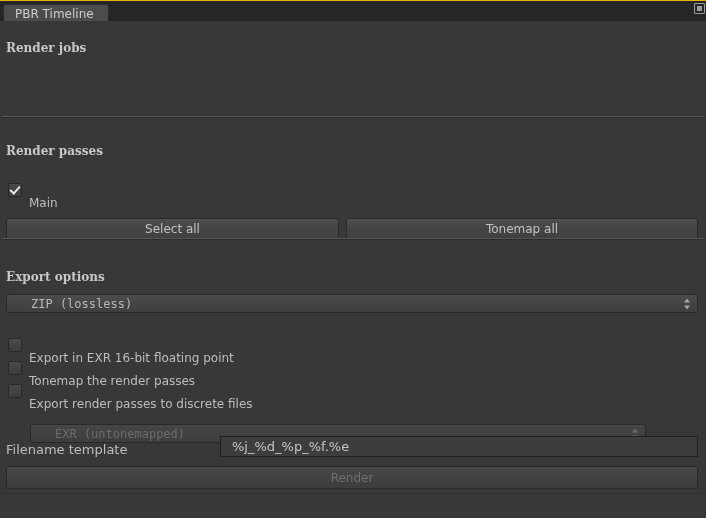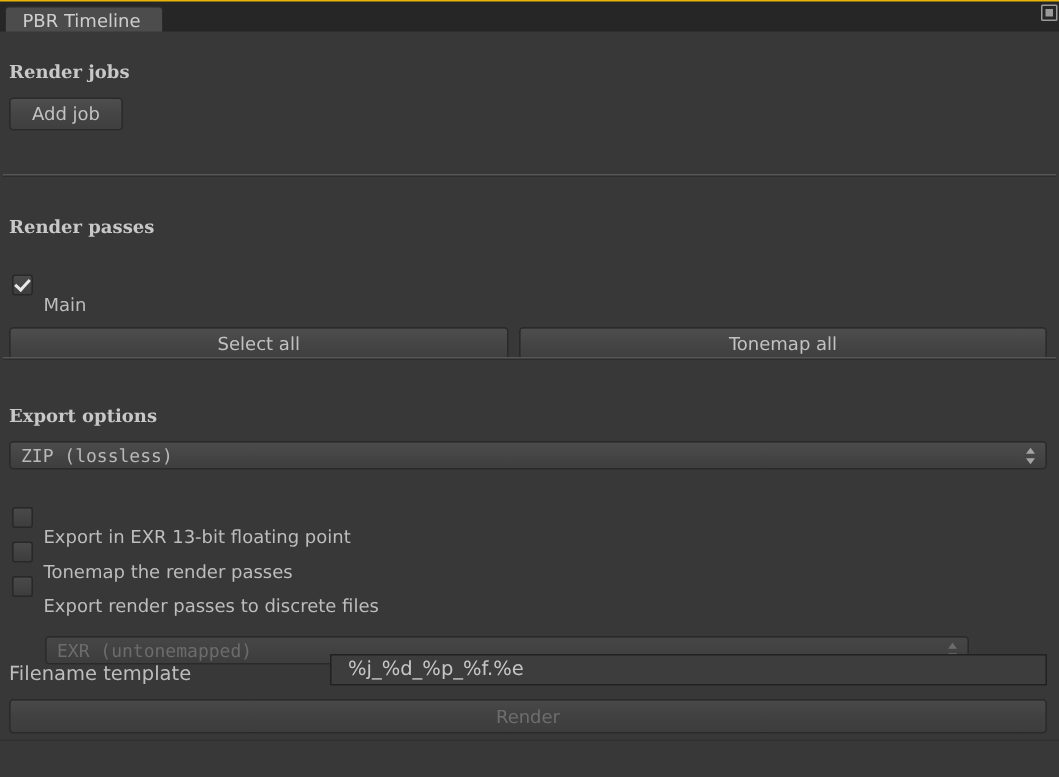--- a/index.html
+++ b/index.html
@@ -157,21 +157,21 @@
   .popup {
     background: linear-gradient(to bottom, #4c4c4c 0%, #444444 55%, #3e3e3e 100%);
     border: 1px solid #2a2a2a;
     border-radius: 3px;
     color: #b9b9b9;
     font-size: 12px;
     box-sizing: border-box;
     display: flex;
     align-items: center;
     position: relative;
-    padding-left: 7px;
+    padding-left: 24px;
     font-family: "DejaVu Sans Mono", "Liberation Mono", monospace;
     user-select: none;
   }
   .popup.disabled { color: #6c6c6c;
     background: linear-gradient(to bottom, #464646 0%, #414141 55%, #3d3d3d 100%); }
   .popup .arrows {
     position: absolute;
     right: 7px; top: 50%;
     transform: translateY(-50%);
     width: 7px; height: 11px;
@@ -253,23 +253,20 @@
           <span></span>
           <span></span>
       </div>
     </div>
   </div>
 
   <div class="content">
 
     <div class="abs section-title" style="left:6px; top:20px;">Render jobs</div>
 
-    <div class="abs btn" style="left:6px; top:44px; width:76px; height:22px;">
-      <span>Add job</span>
-    </div>
 
     <div class="abs sep" style="left:0; top:95px; width:702px;"></div>
 
     <div class="abs section-title" style="left:6px; top:123px;">Render passes</div>
 
     <div class="abs cbrow" style="left:8px; top:148px;">
       <span class="cbox checked"></span>
       <span class="cblabel">Main</span>
     </div>
 
@@ -287,21 +284,21 @@
     <div class="abs popup" style="left:6px; top:273px; width:692px; height:19px;">
       <span>ZIP (lossless)</span>
       <span class="arrows">
         <i class="up"></i>
           <i class="down"></i>
       </span>
     </div>
 
     <div class="abs cbrow" style="left:8px; top:303px;">
       <span class="cbox"></span>
-      <span class="cblabel">Export in EXR 13-bit floating point</span>
+      <span class="cblabel">Export in EXR 16-bit floating point</span>
     </div>
     <div class="abs cbrow" style="left:8px; top:326px;">
       <span class="cbox"></span>
       <span class="cblabel">Tonemap the render passes</span>
     </div>
     <div class="abs cbrow" style="left:8px; top:349px;">
       <span class="cbox"></span>
       <span class="cblabel">Export render passes to discrete files</span>
     </div>
 

